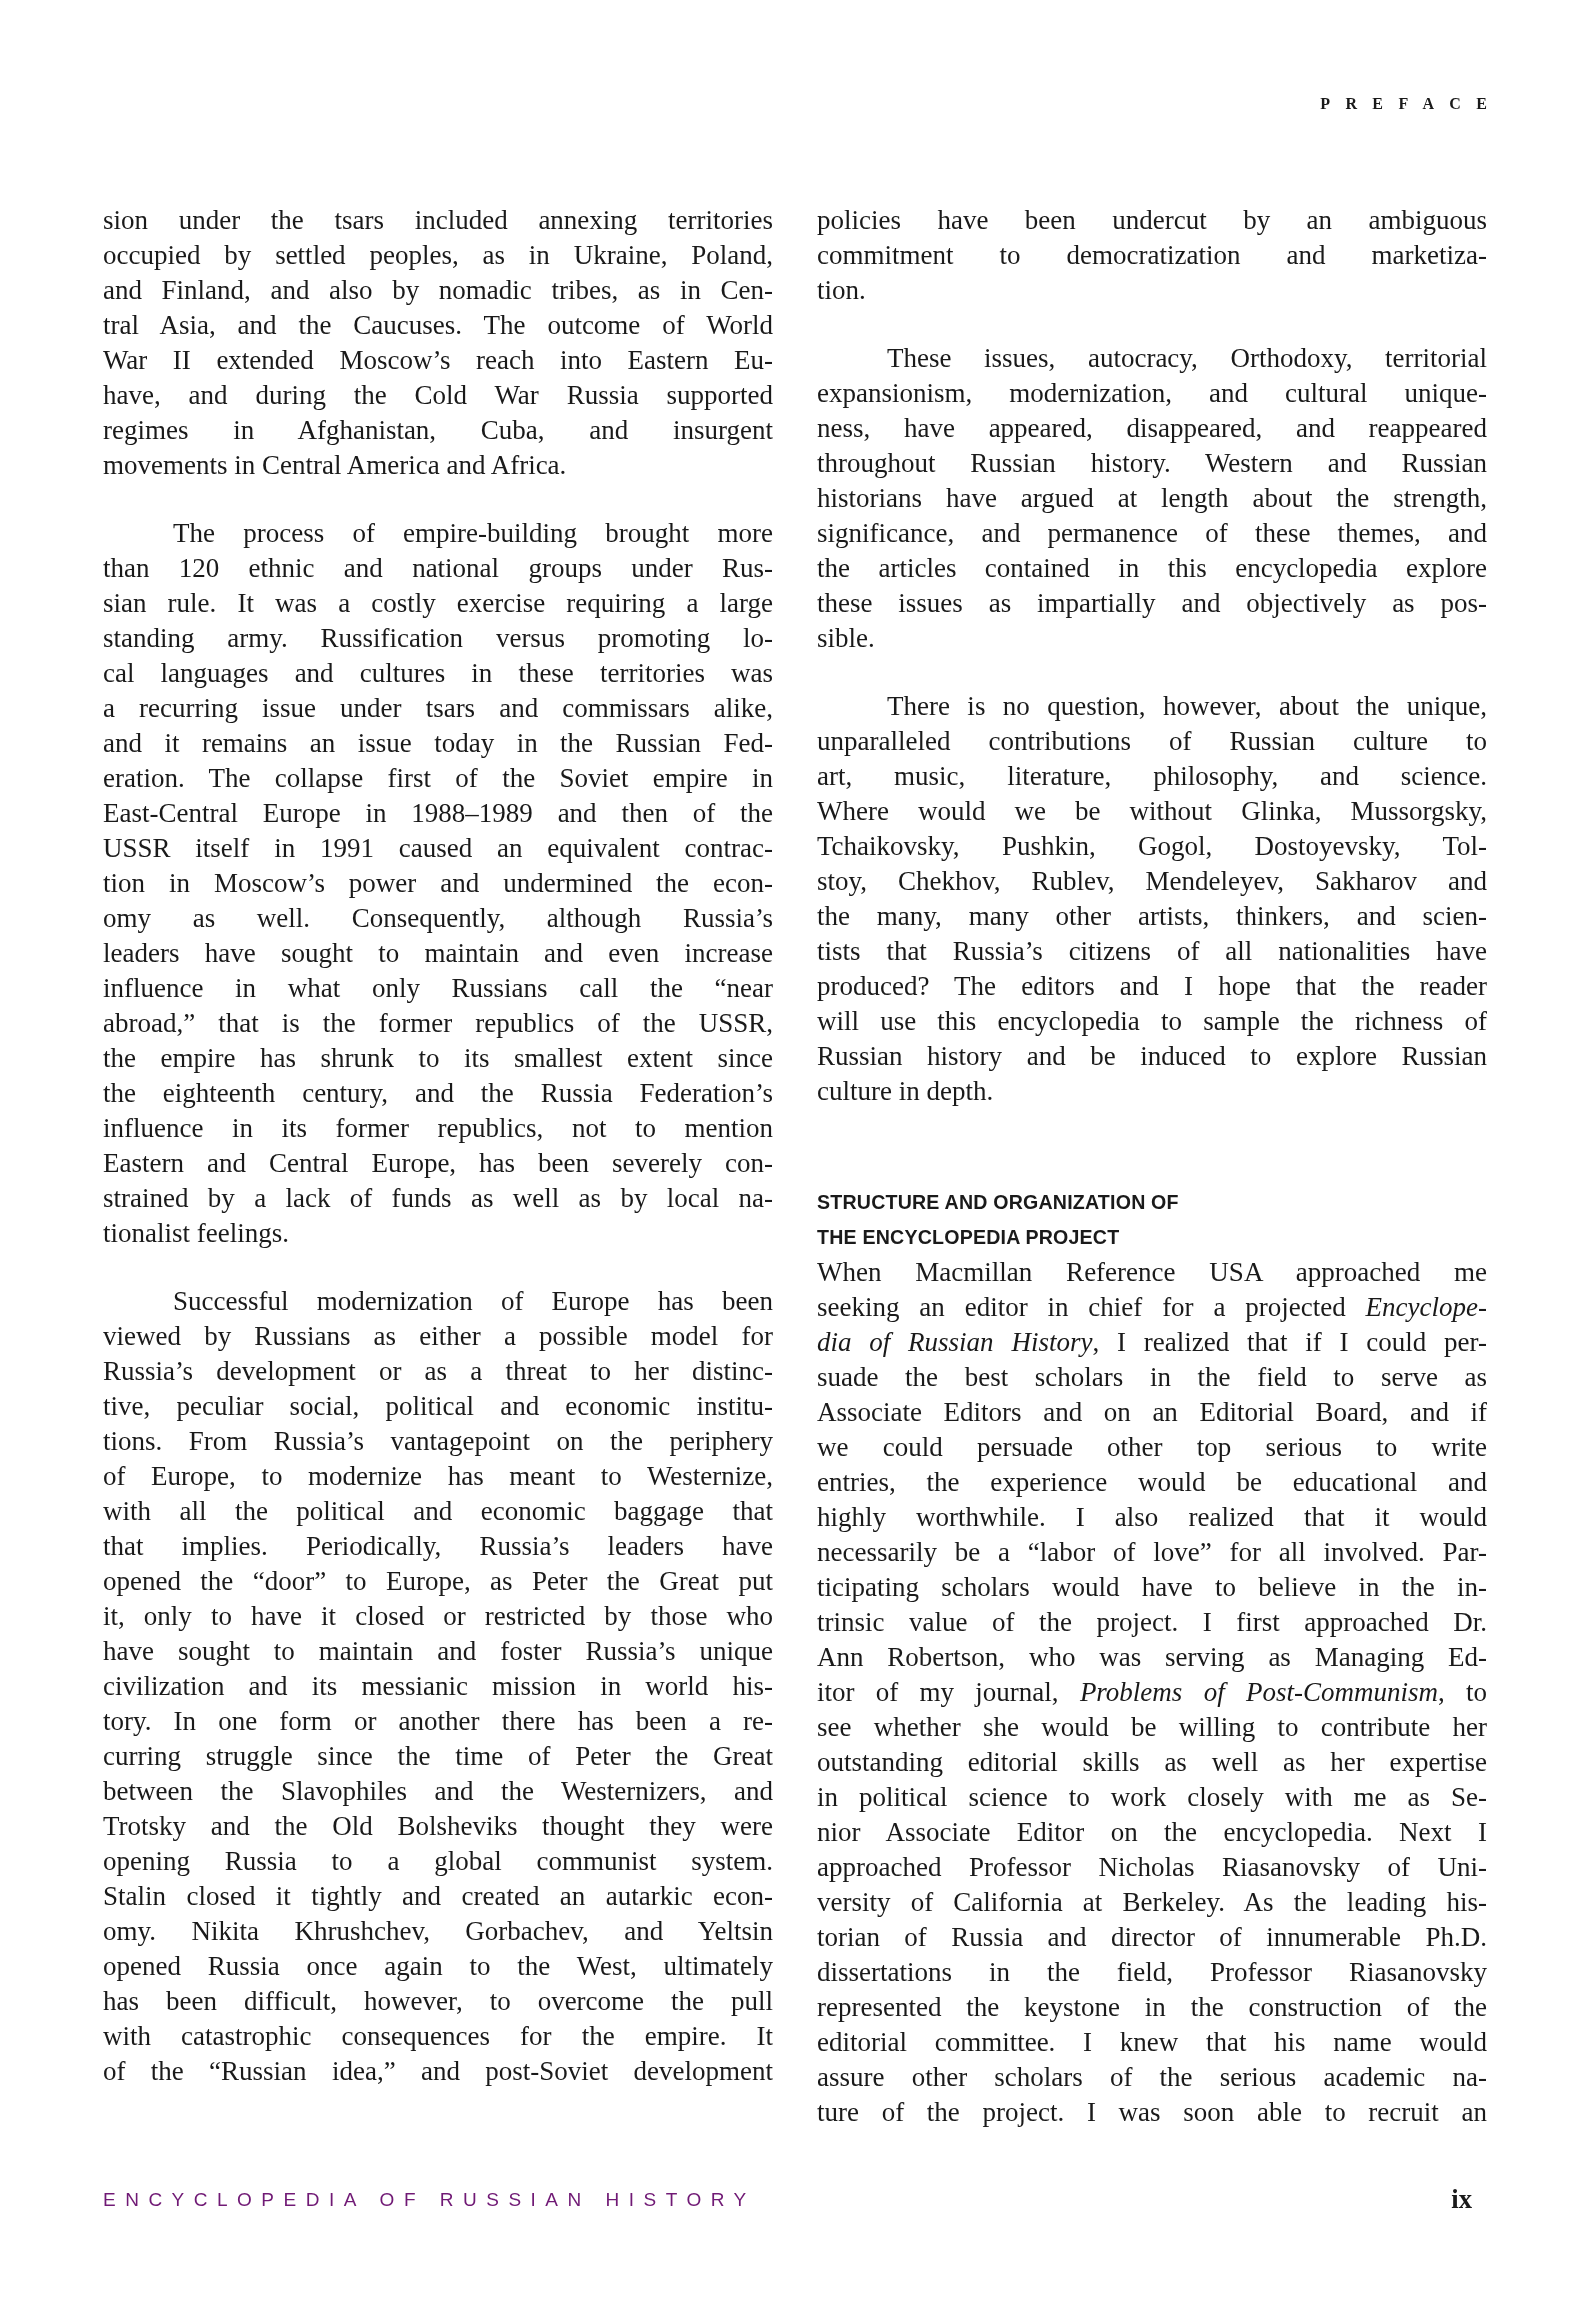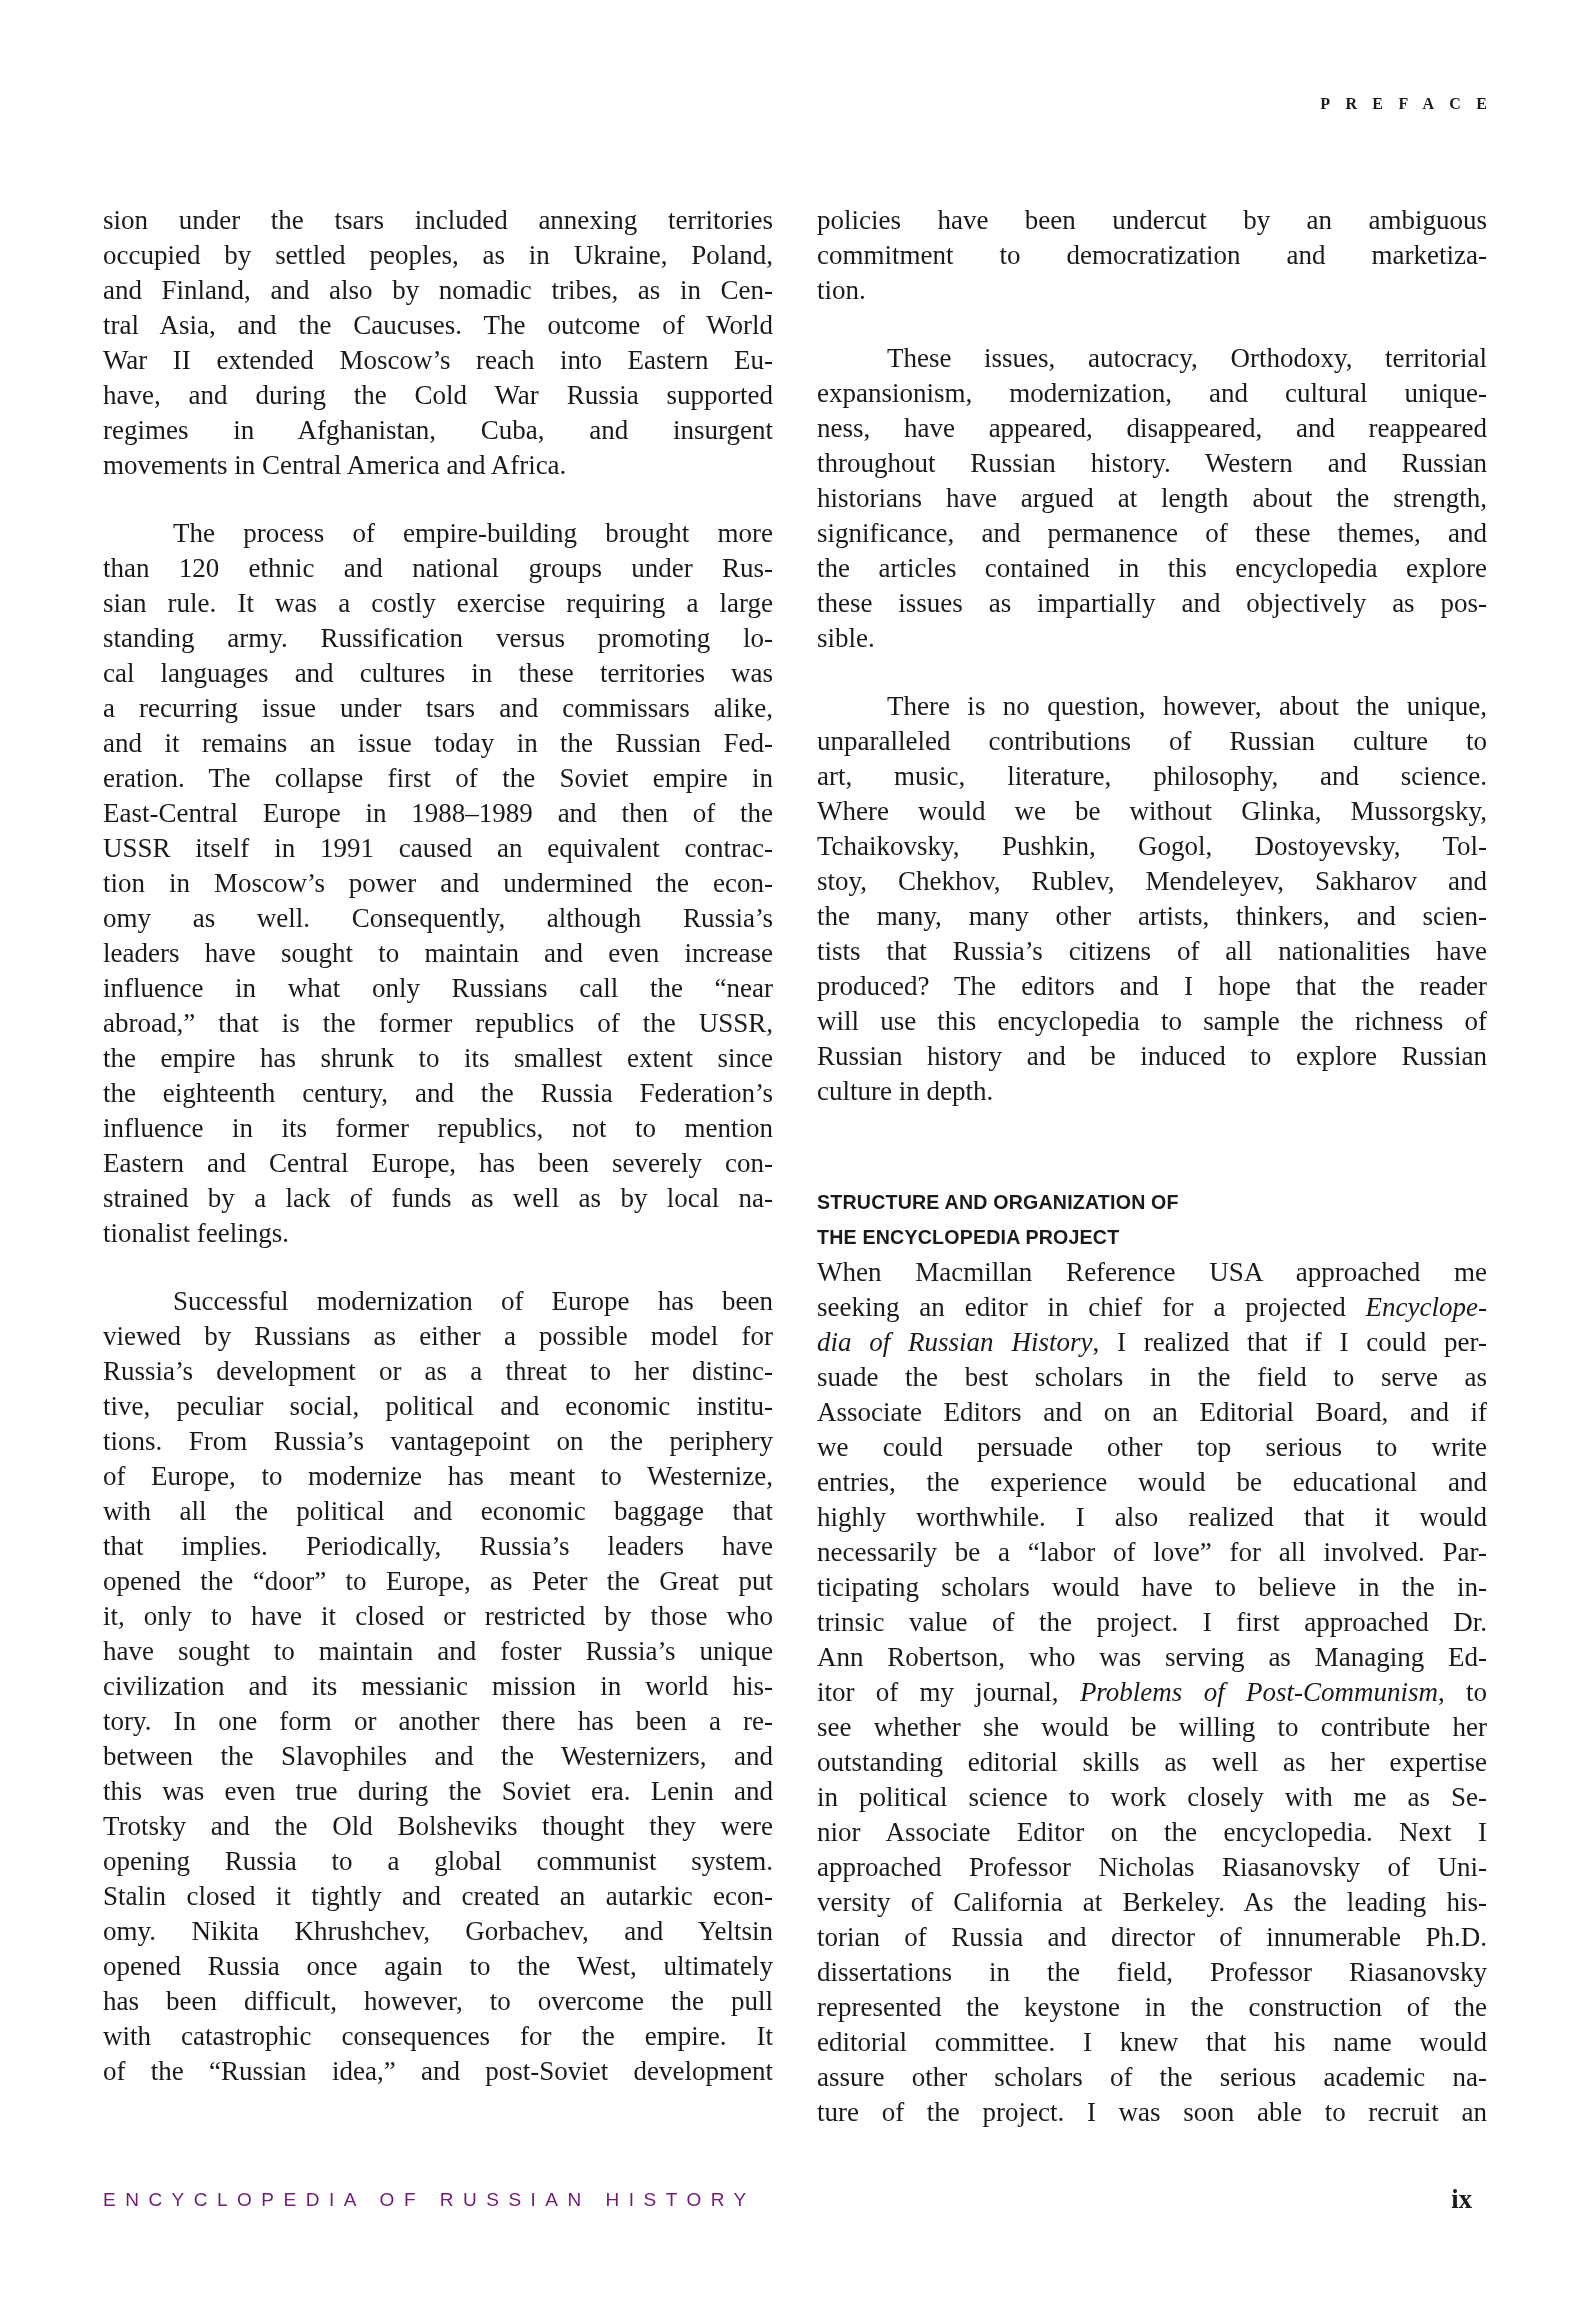--- a/index.html
+++ b/index.html
@@ -95,22 +95,22 @@
       <span class="line">tive, peculiar social, political and economic institu-</span>
       <span class="line">tions. From Russia’s vantagepoint on the periphery</span>
       <span class="line">of Europe, to modernize has meant to Westernize,</span>
       <span class="line">with all the political and economic baggage that</span>
       <span class="line">that implies. Periodically, Russia’s leaders have</span>
       <span class="line">opened the “door” to Europe, as Peter the Great put</span>
       <span class="line">it, only to have it closed or restricted by those who</span>
       <span class="line">have sought to maintain and foster Russia’s unique</span>
       <span class="line">civilization and its messianic mission in world his-</span>
       <span class="line">tory. In one form or another there has been a re-</span>
+      <span class="line">curring struggle since the time of Peter the Great</span>
       <span class="line">between the Slavophiles and the Westernizers, and</span>
-      <span class="line">this was even true during the Soviet era. Lenin and</span>
       <span class="line">Trotsky and the Old Bolsheviks thought they were</span>
       <span class="line">opening Russia to a global communist system.</span>
       <span class="line">Stalin closed it tightly and created an autarkic econ-</span>
       <span class="line">omy. Nikita Khrushchev, Gorbachev, and Yeltsin</span>
       <span class="line">opened Russia once again to the West, ultimately</span>
       <span class="line">has been difficult, however, to overcome the pull</span>
       <span class="line">with catastrophic consequences for the empire. It</span>
       <span class="line">of the “Russian idea,” and post-Soviet development</span>
     </div>
 </div>

